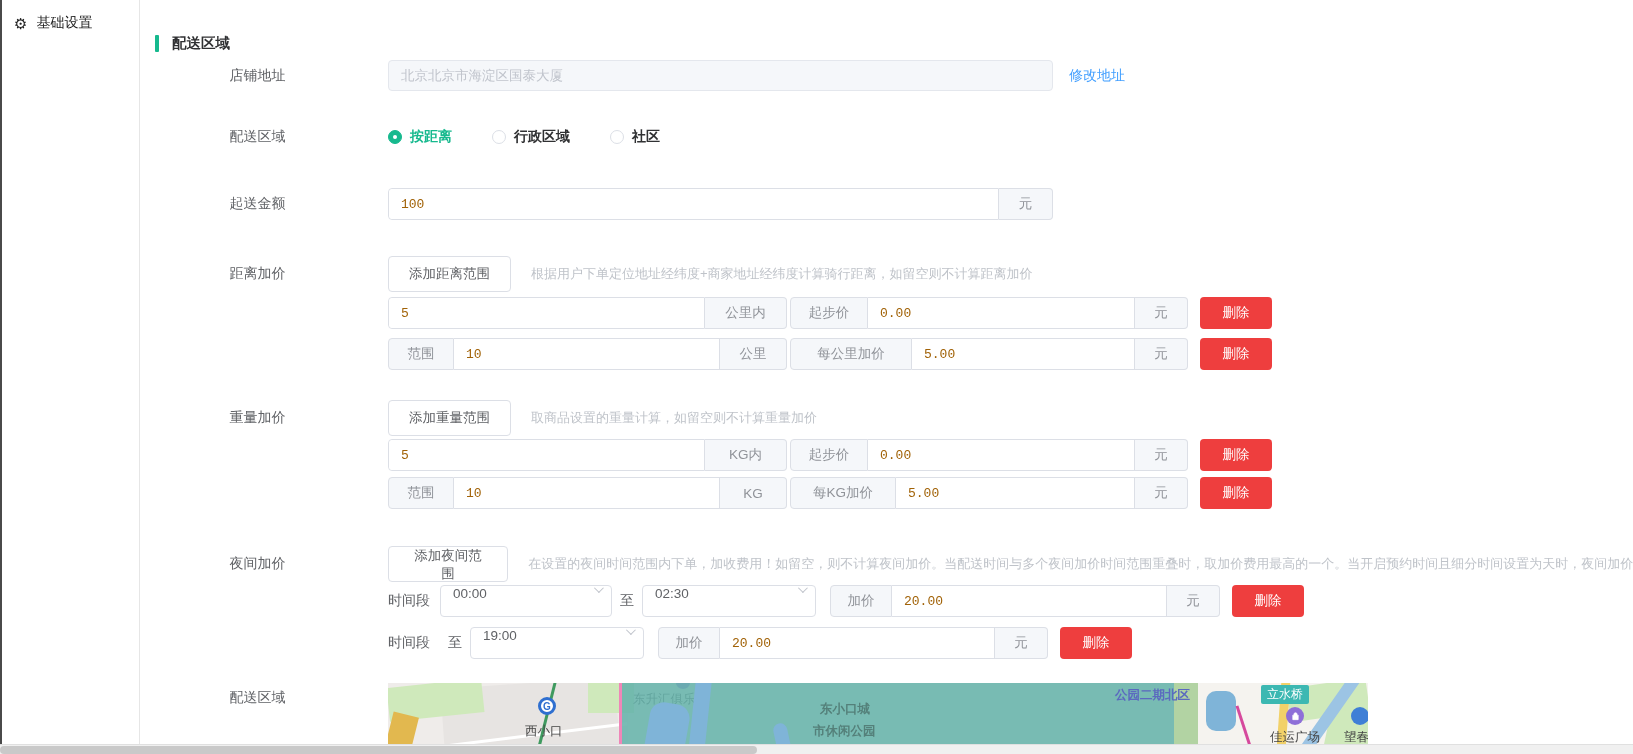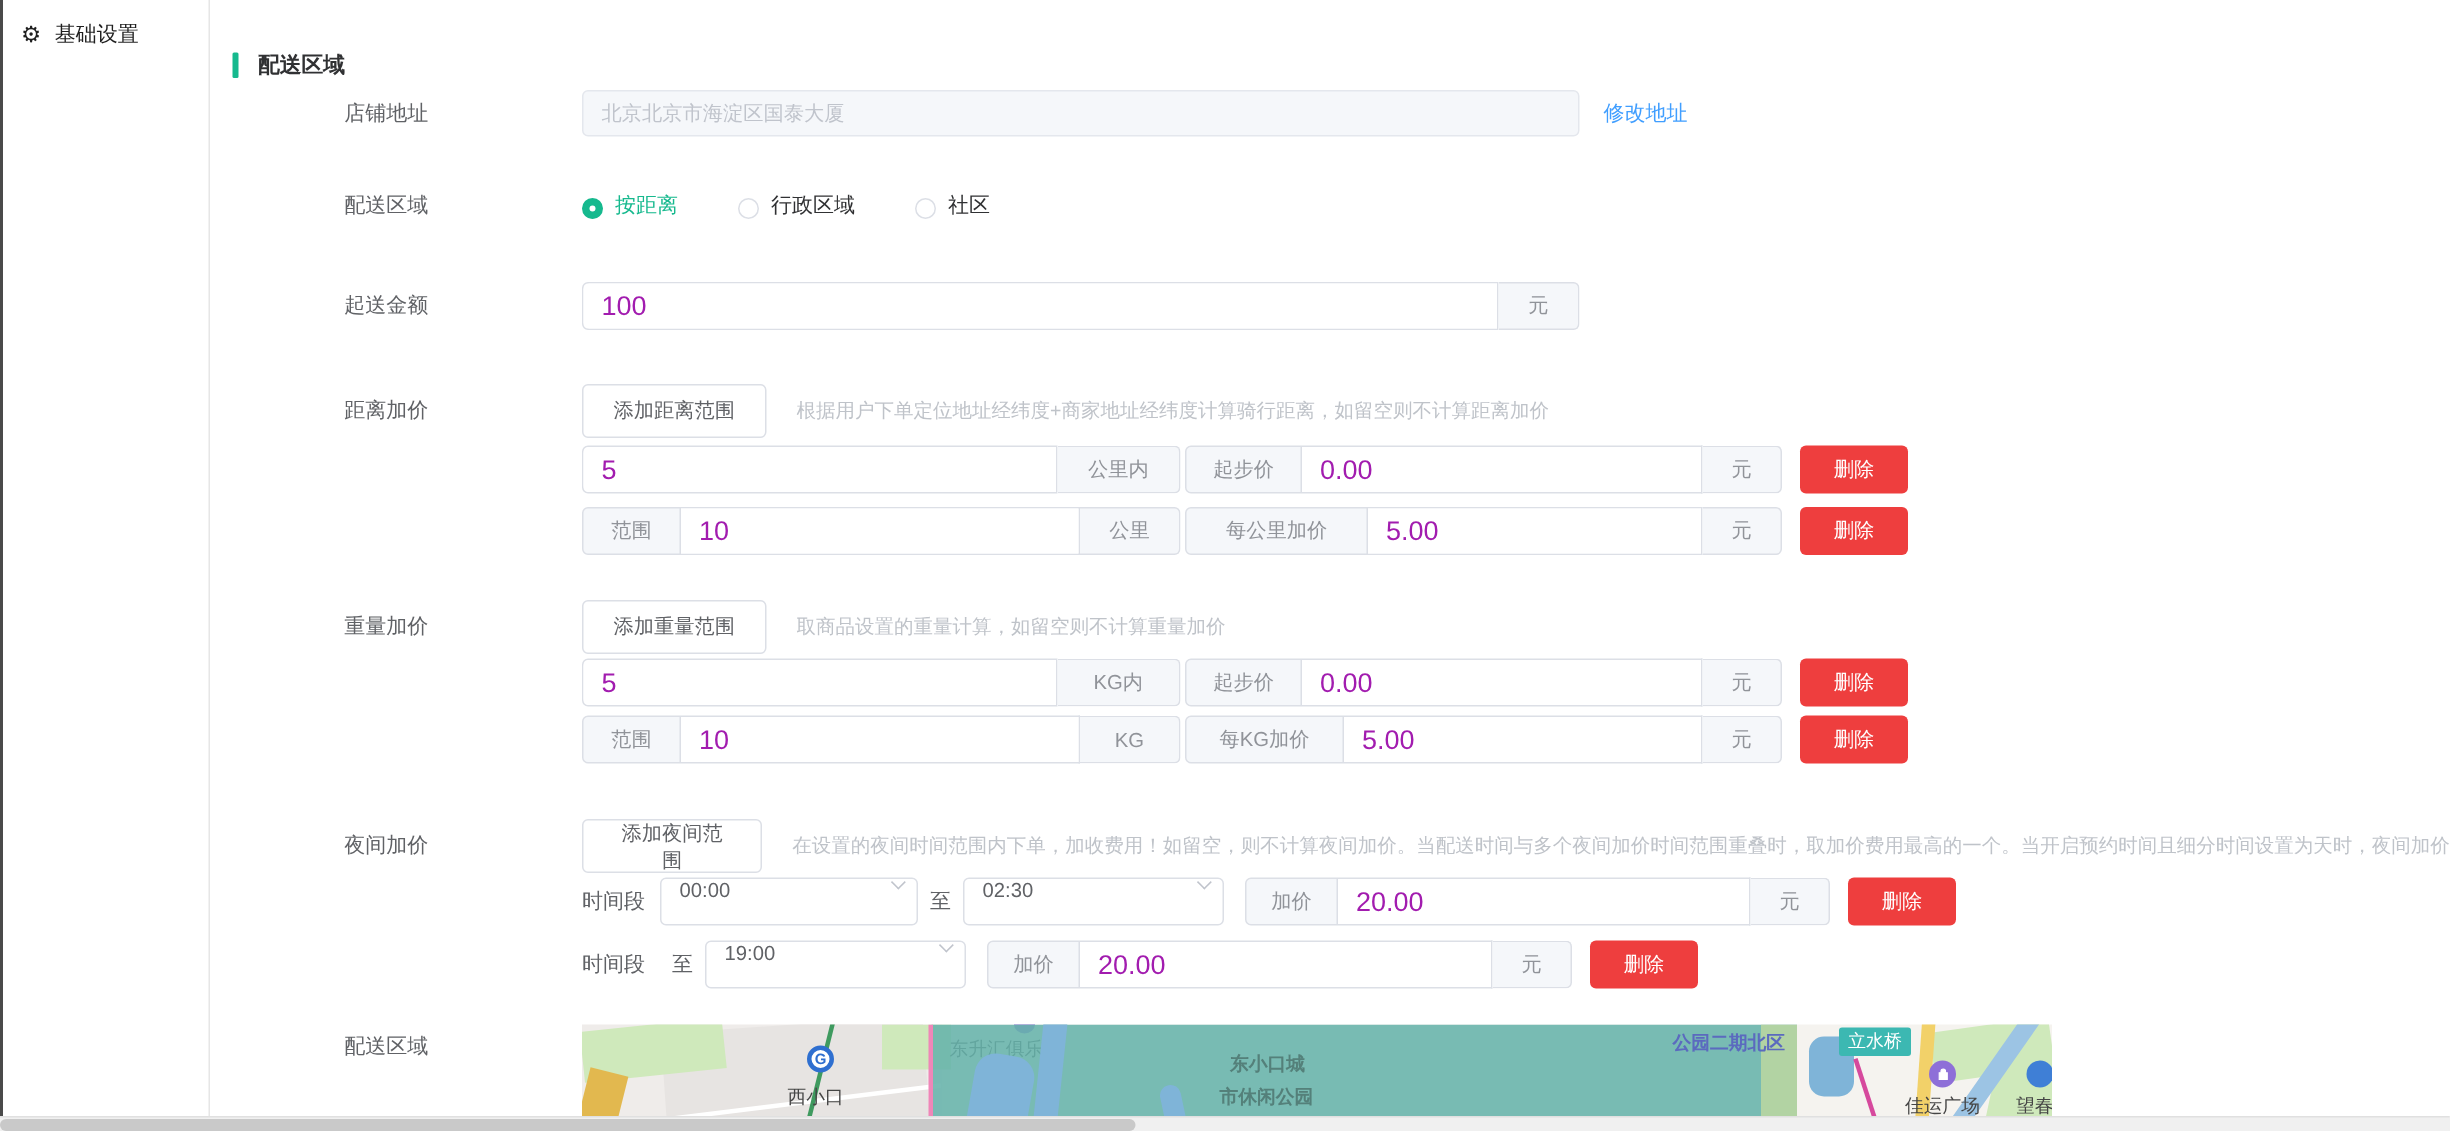--- a/index.html
+++ b/index.html
@@ -32,27 +32,27 @@
     font-family:"Liberation Sans","DejaVu Sans",sans-serif; }
   .inp::placeholder { color:#c0c4cc; }
   .inp.disabled { background:#f5f7fa; color:#404040; border-color:#e4e7ed; }
   .group { display:flex; align-items:stretch; height:32px; }
   .group .seg { display:flex; align-items:center; border:1px solid #dcdfe6; background:#fff; }
   .group .seg.fill { background:#f5f7fa; color:#909399; font-size:13.5px; justify-content:center; }
   .group .seg.first { border-radius:4px 0 0 4px; }
   .group .seg.last { border-radius:0 4px 4px 0; border-left:none; }
   .group .seg.mid { border-left:none; }
   .group input { border:none; height:100%; width:100%; padding:0 12px; outline:none;
-    color:#a21caf; font-size:18px; border-radius:inherit;
-    font-family:Liberation Sans, sans-serif; }
+    color:#a16207; font-size:13px; border-radius:inherit;
+    font-family:Liberation Mono, monospace; }
 
   .link { color:#409eff; font-size:14px; margin-left:16px; cursor:pointer; text-decoration:none; }
 
   
-  .radio { display:flex; align-items:flex-end; margin-right:40px; cursor:pointer; }
+  .radio { display:flex; align-items:center; margin-right:40px; cursor:pointer;font-weight:bold; }
   .radio .dot { width:14px; height:14px; border-radius:50%; border:1px solid #dcdfe6;
     background:#fff; margin-right:8px; position:relative; }
   .radio.sel .dot { background:#16b98e; border-color:#16b98e; }
   .radio.sel .dot::after { content:""; position:absolute; width:4px; height:4px; border-radius:50%;
     background:#fff; left:4px; top:4px; }
   .radio .rl { color:#303133; font-size:14px; }
   .radio.sel .rl { color:#16b98e; }
 
   
   .btn-outline { height:36px; padding:0 20px; background:#fff; border:1px solid #dcdfe6;
@@ -297,21 +297,21 @@
 
         <div class="mlabel" style="left:727px;top:4px;color:#5b6abf;font-weight:bold">公园二期北区</div>
 
         <div class="abs" style="left:818px;top:8px;width:30px;height:40px;border-radius:10px;background:#7fb4d8"></div>
         <div class="abs" style="left:900px;top:0;width:80px;height:34px;background:#cfe9bb;transform:rotate(-8deg)"></div>
         <div class="abs" style="left:938px;top:30px;width:60px;height:50px;background:#cfe9bb;transform:rotate(12deg)"></div>
         <div class="abs" style="left:888px;top:-10px;width:9px;height:170px;background:#f2d169;transform:rotate(4deg)"></div>
         <div class="abs" style="left:930px;top:-20px;width:12px;height:120px;border-radius:6px;background:#9cc4e4;transform:rotate(35deg)"></div>
         <div class="abs" style="left:866px;top:20px;width:2.5px;height:120px;background:#d6499d;transform:rotate(-18deg)"></div>
 
-        <div class="badge" style="left:838px;top:2px">立水桥</div>
+        <div class="badge" style="left:873px;top:2px">立水桥</div>
 
         <div class="poi" style="left:898px;top:24px;background:#8e6fd8">
           <svg width="9" height="9" viewBox="0 0 10 10">
               <path d="M2 3.5h6v5H2z M3.3 3.5v-1a1.7 1.7 0 0 1 3.4 0v1" fill="#fff" stroke="#fff" stroke-width=".8" fill-rule="evenodd"></path>
             </svg>
         </div>
         <div class="mlabel" style="left:882px;top:46px">佳运广场</div>
 
         <div class="poi" style="left:963px;top:24px;background:#3f7fd6"></div>
         <div class="mlabel" style="left:956px;top:46px">望春</div>

